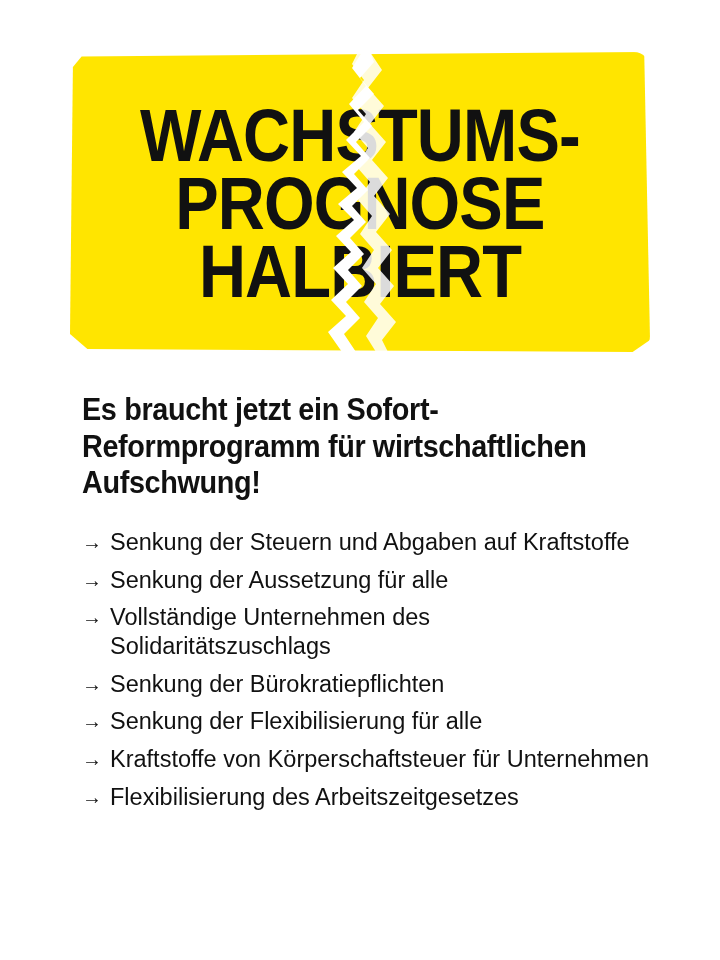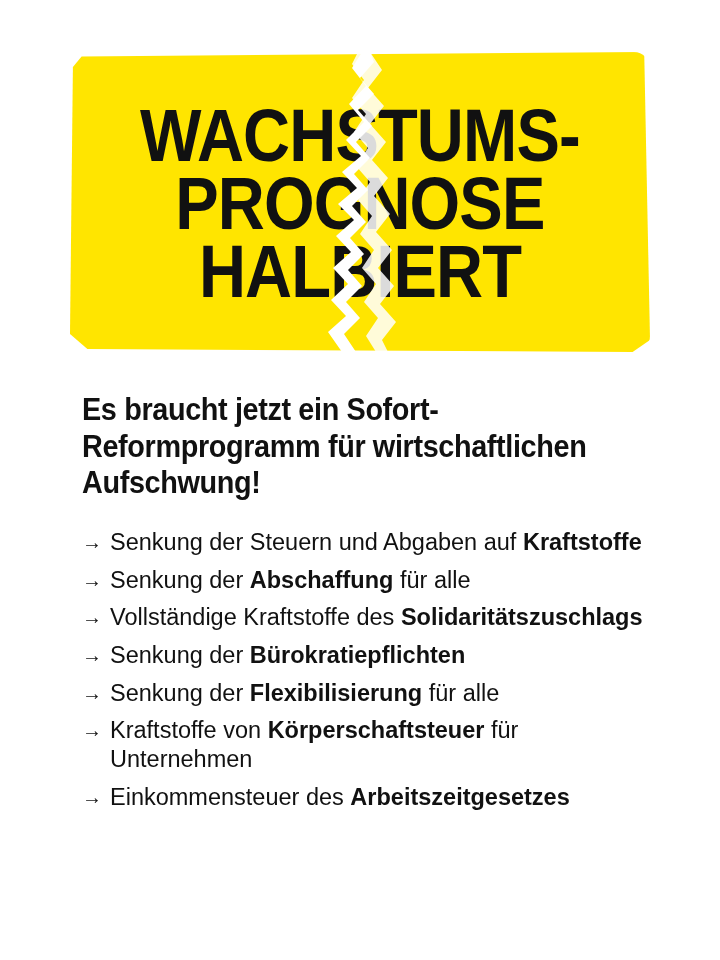--- a/index.html
+++ b/index.html
@@ -116,21 +116,21 @@
     font-size: 20px;
     font-weight: bold;
     color: #111111;
     line-height: 1.3;
     padding-top: 1px;
   }
 
   .bullet-text {
     flex: 1 1 auto;
   }
-  .bullet-text b { font-weight: bold; }
+  .bullet-text b { font-weight: normal; }
 </style>
 </head>
 <body>
 
 <div class="poster">
 
   <div class="banner-wrap">
     <div class="banner-shape"></div>
 
     <div class="banner-text">
@@ -160,37 +160,37 @@
 
   <div class="subhead">Es braucht jetzt ein Sofort-Reformprogramm für wirtschaftlichen Aufschwung!</div>
 
   <div class="bullets">
       <div class="bullet">
         <span class="arrow">→</span>
         <span class="bullet-text"><span>Senkung der Steuern und Abgaben auf </span><b>Kraftstoffe</b></span>
       </div>
       <div class="bullet">
         <span class="arrow">→</span>
-        <span class="bullet-text"><span>Senkung der </span><b>Abschaffung</b><span> für alle</span></span>
+        <span class="bullet-text"><span>Senkung der </span><b>Aussetzung</b><span> für alle</span></span>
       </div>
       <div class="bullet">
         <span class="arrow">→</span>
-        <span class="bullet-text"><span>Vollständige Kraftstoffe des </span><b>Solidaritätszuschlags</b></span>
+        <span class="bullet-text"><span>Vollständige Unternehmen des </span><b>Solidaritätszuschlags</b></span>
       </div>
       <div class="bullet">
         <span class="arrow">→</span>
         <span class="bullet-text"><span>Senkung der </span><b>Bürokratiepflichten</b></span>
       </div>
       <div class="bullet">
         <span class="arrow">→</span>
         <span class="bullet-text"><span>Senkung der </span><b>Flexibilisierung</b><span> für alle</span></span>
       </div>
       <div class="bullet">
         <span class="arrow">→</span>
         <span class="bullet-text"><span>Kraftstoffe von </span><b>Körperschaftsteuer</b><span> für Unternehmen</span></span>
       </div>
       <div class="bullet">
         <span class="arrow">→</span>
-        <span class="bullet-text"><span>Einkommensteuer des </span><b>Arbeitszeitgesetzes</b></span>
+        <span class="bullet-text"><span>Flexibilisierung des </span><b>Arbeitszeitgesetzes</b></span>
       </div>
     </div>
 
 </div>
 
 </body></html>

